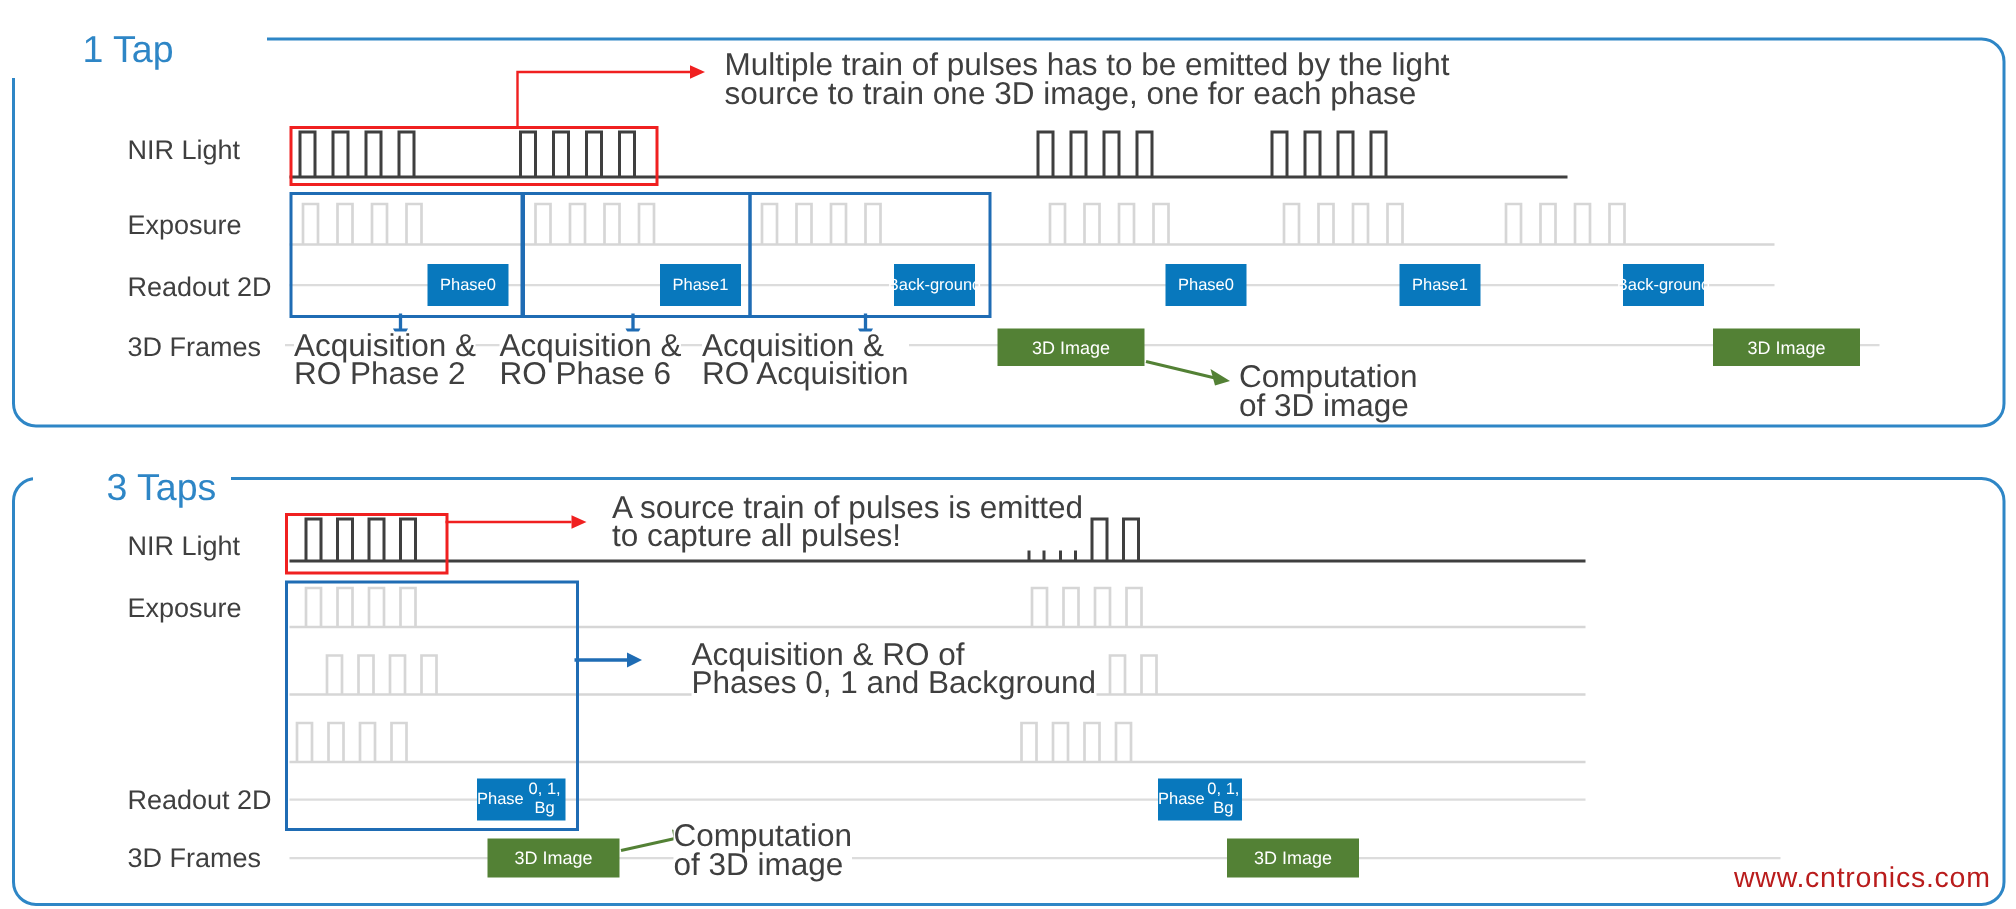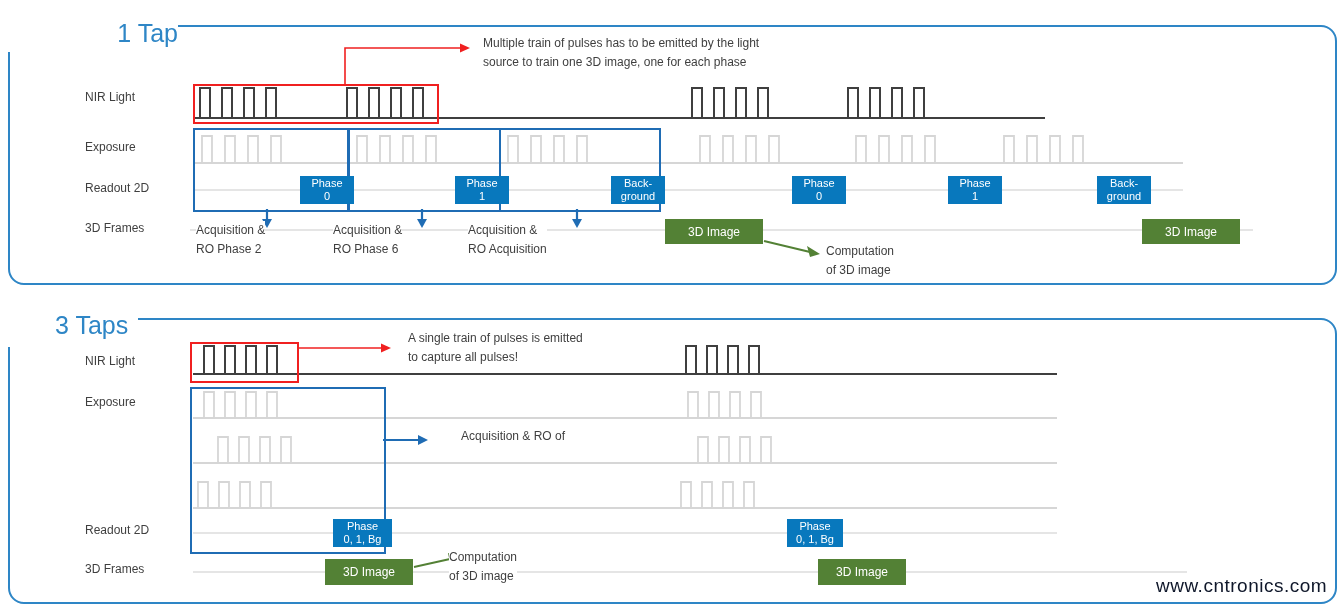--- a/index.html
+++ b/index.html
@@ -1,28 +1,28 @@
 <!DOCTYPE html>
 <html><head>
 <meta charset="utf-8">
 <style>
   html,body{margin:0;padding:0;background:#fff;}
   .canvas{position:relative;width:1344px;height:606px;background:#fff;overflow:hidden;
           font-family:"Liberation Sans",sans-serif;}
   .section{position:absolute;border:2px solid #2e86c6;border-radius:16px;}
   .ttl{position:absolute;background:#fff;color:#2e86c6;font-size:25px;display:flex;align-items:center;}
-  .lbl{position:absolute;font-size:12px;color:#3f3f3f;white-space:nowrap;}
+  .lbl{position:absolute;font-size:18px;color:#3f3f3f;white-space:nowrap;}
   .pbox{position:absolute;height:28px;background:#0878bd;color:#fff;font-size:11px;line-height:13px;
-        text-align:center;display:flex;flex-direction:column;align-items:center;justify-content:center;margin-left:15px;}
+        text-align:center;display:flex;flex-direction:row;align-items:center;justify-content:center;}
   .gbox{position:absolute;height:25px;background:#538135;color:#fff;font-size:12px;
         display:flex;align-items:center;justify-content:center;white-space:nowrap;}
   .redbox{position:absolute;border:2px solid #f02020;}
   .bluebox{position:absolute;border:2px solid #1f6cb4;}
-  .txt{position:absolute;font-size:12px;line-height:19px;color:#3f3f3f;background:#fff;white-space:nowrap;}
-  .wm{position:absolute;font-size:19px;color:#0f172a;letter-spacing:.5px;}
+  .txt{position:absolute;font-size:21px;line-height:19px;color:#3f3f3f;background:#fff;white-space:nowrap;}
+  .wm{position:absolute;font-size:19px;color:#b91c1c;letter-spacing:.5px;}
   svg.overlay{position:absolute;left:0;top:0;}
   .wdark{stroke:#3f3f3f;stroke-width:2;fill:none;}
   .wlight{stroke:#d6d6d6;stroke-width:1.8;fill:none;}
   .wfaint{stroke:#dcdcdc;stroke-width:1.5;fill:none;}
   .red{stroke:#f02020;stroke-width:1.6;fill:none;}
   .blu{stroke:#1f6cb4;stroke-width:2.2;fill:none;}
   .grn{stroke:#538135;stroke-width:2;fill:none;}
   .fred{fill:#f02020;}.fblu{fill:#1f6cb4;}.fgrn{fill:#538135;}
 </style>
 </head>
@@ -86,24 +86,24 @@
     <g>
       <path class="blu" d="M383 440H418"></path>
       <polygon class="fblu" points="418,435 418,445 428,440"></polygon>
     </g>
     <g>
       <path class="grn" d="M414 567L450 559"></path>
       <polygon class="fgrn" points="448,553 450,563 460,556"></polygon>
     </g>
   </svg>
 
-  <div class="ttl" style="left:6px;top:14px;width:172px;height:38px;padding-left:49px;box-sizing:border-box;justify-content:flex-end;">
+  <div class="ttl" style="left:6px;top:14px;width:172px;height:38px;padding-left:49px;box-sizing:border-box;">
       <span>1 Tap</span>
     </div>
-  <div class="ttl" style="left:6px;top:303px;width:132px;height:44px;padding-left:49px;box-sizing:border-box;text-align:right;">
+  <div class="ttl" style="left:22px;top:303px;width:132px;height:44px;padding-left:49px;box-sizing:border-box;text-align:right;">
       <span>3 Taps</span>
     </div>
 
   <div class="lbl" style="left:85px;top:90px;">NIR Light</div>
   <div class="lbl" style="left:85px;top:140px;">Exposure</div>
   <div class="lbl" style="left:85px;top:181px;">Readout 2D</div>
   <div class="lbl" style="left:85px;top:221px;">3D Frames</div>
 
   <div class="redbox" style="left:193px;top:84px;width:242px;height:36px;"></div>
   <div class="bluebox" style="left:193px;top:128px;width:152px;height:80px;"></div>
@@ -181,25 +181,26 @@
   </div>
 
   <div class="gbox" style="left:325px;top:559px;width:88px;height:26px;">
       <span>3D Image</span>
     </div>
   <div class="gbox" style="left:818px;top:559px;width:88px;height:26px;">
       <span>3D Image</span>
     </div>
 
   <div class="txt" style="left:408px;top:329px;">
-    <div>A single train of pulses is emitted</div>
+    <div>A source train of pulses is emitted</div>
     <div>to capture all pulses!</div>
   </div>
   <div class="txt" style="left:461px;top:427px;">
     <div>Acquisition &amp; RO of</div>
+    <div>Phases 0, 1 and Background</div>
   </div>
   <div class="txt" style="left:449px;top:548px;">
     <div>Computation</div>
     <div>of 3D image</div>
   </div>
 
   <div class="wm" style="left:1156px;top:575px;">www.cntronics.com</div>
 
 </div>
 

